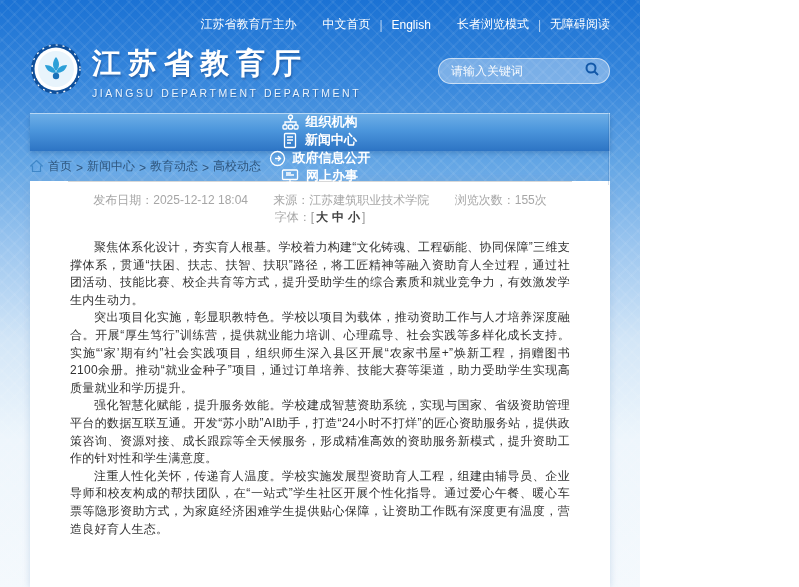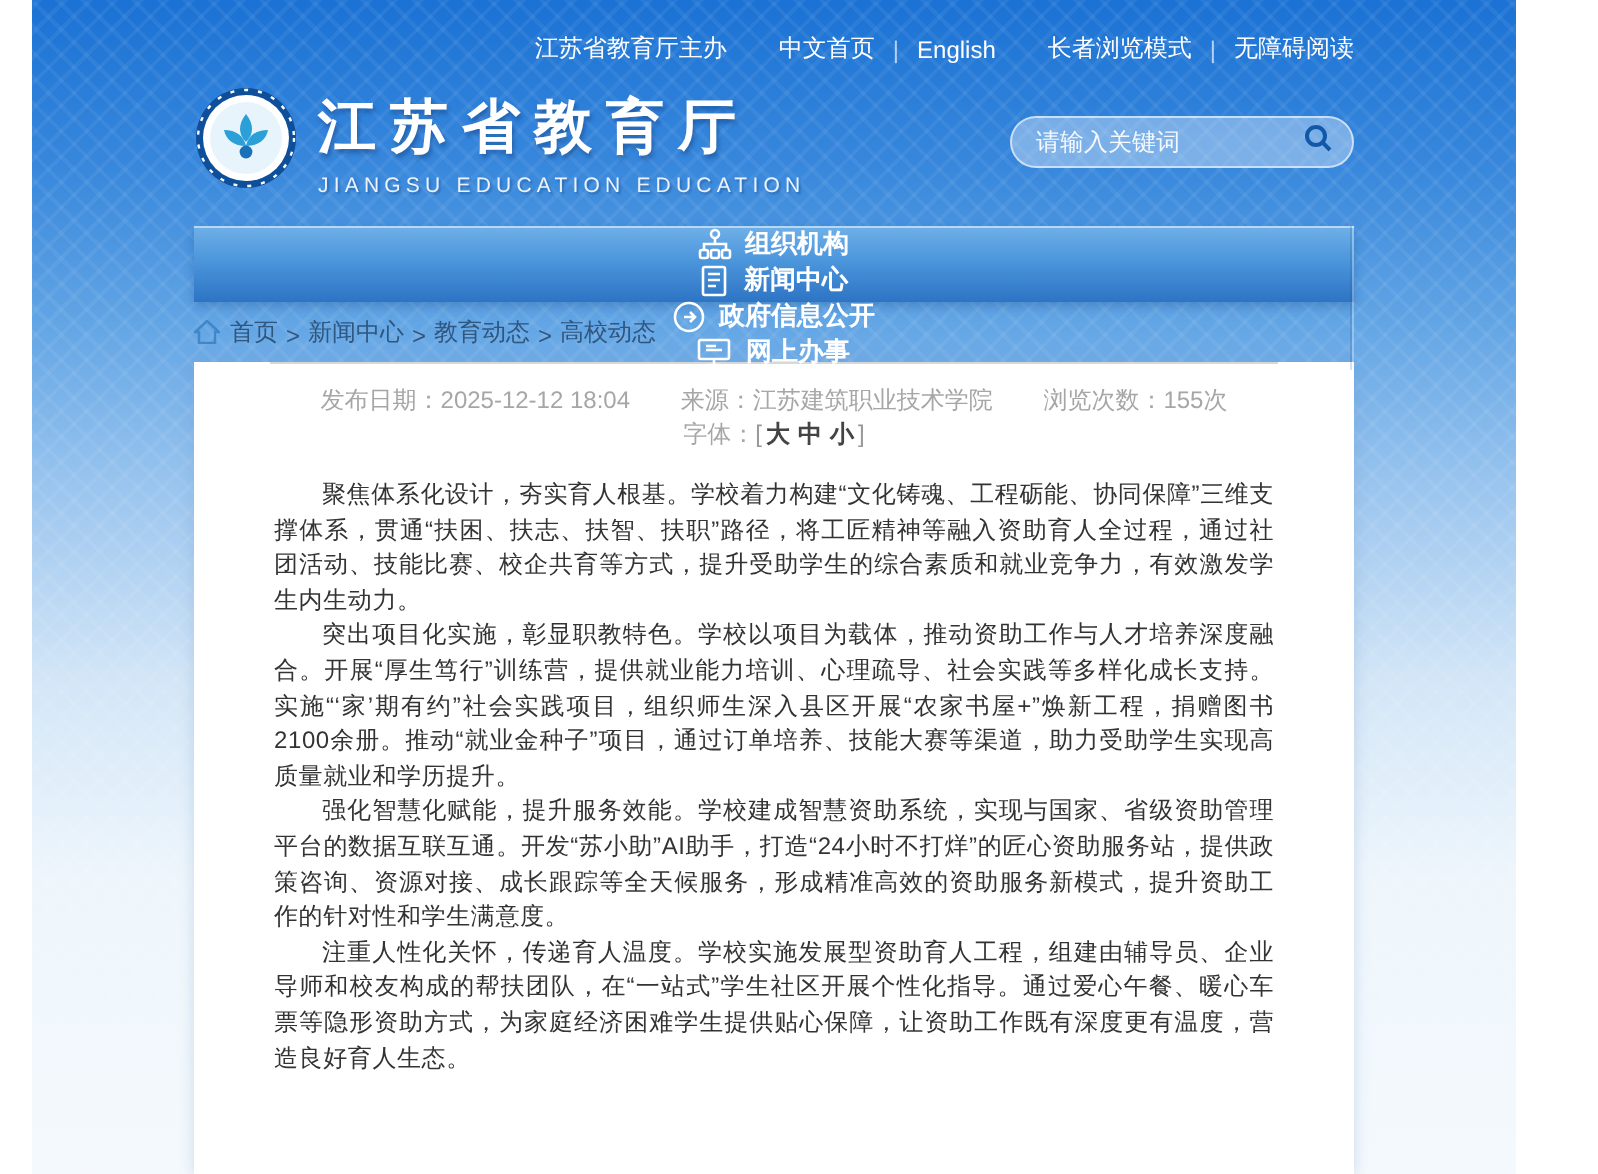--- a/index.html
+++ b/index.html
@@ -1,23 +1,22 @@
 <!DOCTYPE html>
 <html><head>
 <meta charset="utf-8">
 <style>
   * { margin:0; padding:0; box-sizing:border-box; }
   body { font-family:"Liberation Sans","DejaVu Sans",sans-serif; }
   .page{
-    width:742px;height:587px;position:relative;overflow:hidden;
+    width:640px;height:587px;position:relative;overflow:hidden;
     background:
       repeating-linear-gradient(45deg, rgba(255,255,255,0.055) 0 2px, transparent 2px 9px),
       repeating-linear-gradient(-45deg, rgba(255,255,255,0.055) 0 2px, transparent 2px 9px),
       linear-gradient(180deg,#1b72d4 0%,#3787dc 14%,#64a6e5 28%,#9cc6ef 42%,#d3e6f7 58%,#eef6fc 75%,#f4f9fd 100%);
-    margin-left: 16px;
   }
   .inner{width:580px;margin:0 auto;}
   
   .top-bar{padding-top:16px;}
   .top-links{display:flex;justify-content:flex-end;align-items:center;color:#fff;font-size:12px;}
   .top-links .lnk{cursor:pointer;white-space:nowrap;}
   .top-links .gap{width:26px;}
   .top-links .sep{margin:0 9px;color:rgba(255,255,255,.65);}
   
   .header-row{display:flex;justify-content:space-between;align-items:center;margin-top:7px;height:62px;}
@@ -76,21 +75,21 @@
           <circle cx="26" cy="26" r="18" fill="#e8f4fc"></circle>
           <path d="M26 14 c4 5 4 10 0 14 c-4 -4 -4 -9 0 -14" fill="#2b9fd8"></path>
           <path d="M15 22 c6 0 10 3 11 8 c-6 0 -10 -3 -11 -8" fill="#2b9fd8"></path>
           <path d="M37 22 c-6 0 -10 3 -11 8 c6 0 10 -3 11 -8" fill="#2b9fd8"></path>
           <circle cx="26" cy="33" r="3.2" fill="#1a71b8"></circle>
           <circle cx="26" cy="26" r="24" fill="none" stroke="#ffffff" stroke-width="1.2" stroke-dasharray="2 5"></circle>
         </svg>
       </span>
       <div class="logo-text">
         <div class="cn">江苏省教育厅</div>
-        <div class="en">JIANGSU EDUCATION EDUCATION</div>
+        <div class="en">JIANGSU DEPARTMENT DEPARTMENT</div>
       </div>
     </div>
     <div class="search">
       <input type="text" placeholder="请输入关键词" style="">
       <span>
         <svg width="16" height="16" viewBox="0 0 16 16" fill="none" stroke="#1258a8" stroke-width="2">
           <circle cx="7" cy="7" r="4.5"></circle>
             <line x1="10.5" y1="10.5" x2="14" y2="14"></line>
         </svg>
       </span>

